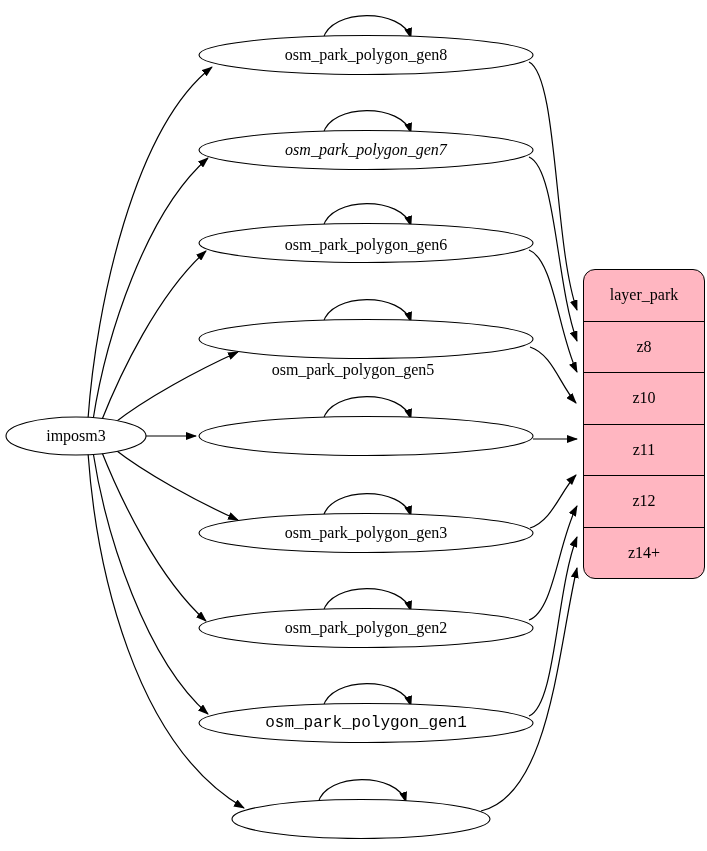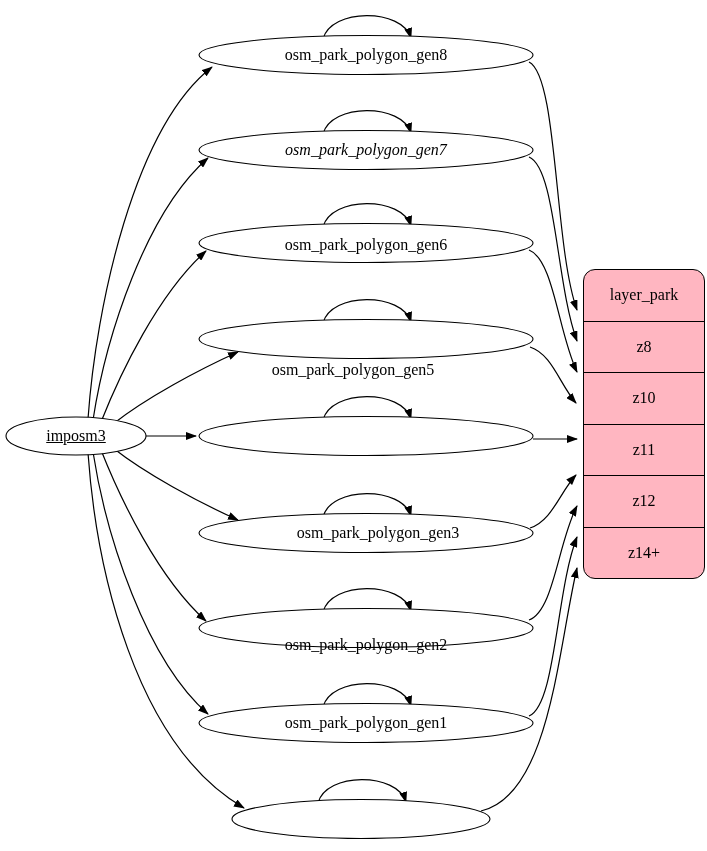--- a/index.html
+++ b/index.html
@@ -87,28 +87,28 @@
       <ellipse class="node-shape" cx="366" cy="243" rx="167" ry="19.5"></ellipse>
       <ellipse class="node-shape" cx="366" cy="339" rx="167" ry="19.5"></ellipse>
       <ellipse class="node-shape" cx="366" cy="436" rx="167" ry="19.5"></ellipse>
       <ellipse class="node-shape" cx="366" cy="533" rx="167" ry="19.5"></ellipse>
       <ellipse class="node-shape" cx="366" cy="628" rx="167" ry="19.5"></ellipse>
       <ellipse class="node-shape" cx="366" cy="723" rx="167" ry="19.5"></ellipse>
       <ellipse class="node-shape" cx="361" cy="819" rx="129" ry="19.5"></ellipse>
     </g>
   </svg>
 
-  <div class="node-label" style="left:6px;top:426px;width:140px;text-decoration:underline;">imposm3</div>
+  <div class="node-label" style="left:6px;top:426px;width:140px;">imposm3</div>
   <div class="node-label" style="left:199px;top:45px;width:334px;">osm_park_polygon_gen8</div>
   <div class="node-label" style="left:199px;top:140px;width:334px;font-style:italic;">osm_park_polygon_gen7</div>
   <div class="node-label" style="left:199px;top:235px;width:334px;">osm_park_polygon_gen6</div>
   <div class="node-label" style="left:186px;top:329px;width:334px;margin-top:31px;">osm_park_polygon_gen5</div>
-  <div class="node-label" style="left:211px;top:523px;width:334px;">osm_park_polygon_gen3</div>
-  <div class="node-label" style="left:199px;top:618px;width:334px;margin-top:17px;">osm_park_polygon_gen2</div>
-  <div class="node-label" style="left:199px;top:713px;width:334px;">osm_park_polygon_gen1</div>
+  <div class="node-label" style="left:199px;top:523px;width:334px;">osm_park_polygon_gen3</div>
+  <div class="node-label" style="left:199px;top:618px;width:334px;">osm_park_polygon_gen2</div>
+  <div class="node-label" style="left:199px;top:713px;width:334px;font-family:Liberation Mono, monospace;">osm_park_polygon_gen1</div>
 
   <div class="layer-table">
     <div class="lt-row">layer_park</div>
     <div class="lt-row">z8</div>
     <div class="lt-row">z10</div>
     <div class="lt-row">z11</div>
     <div class="lt-row">z12</div>
     <div class="lt-row">z14+</div>
   </div>
 

